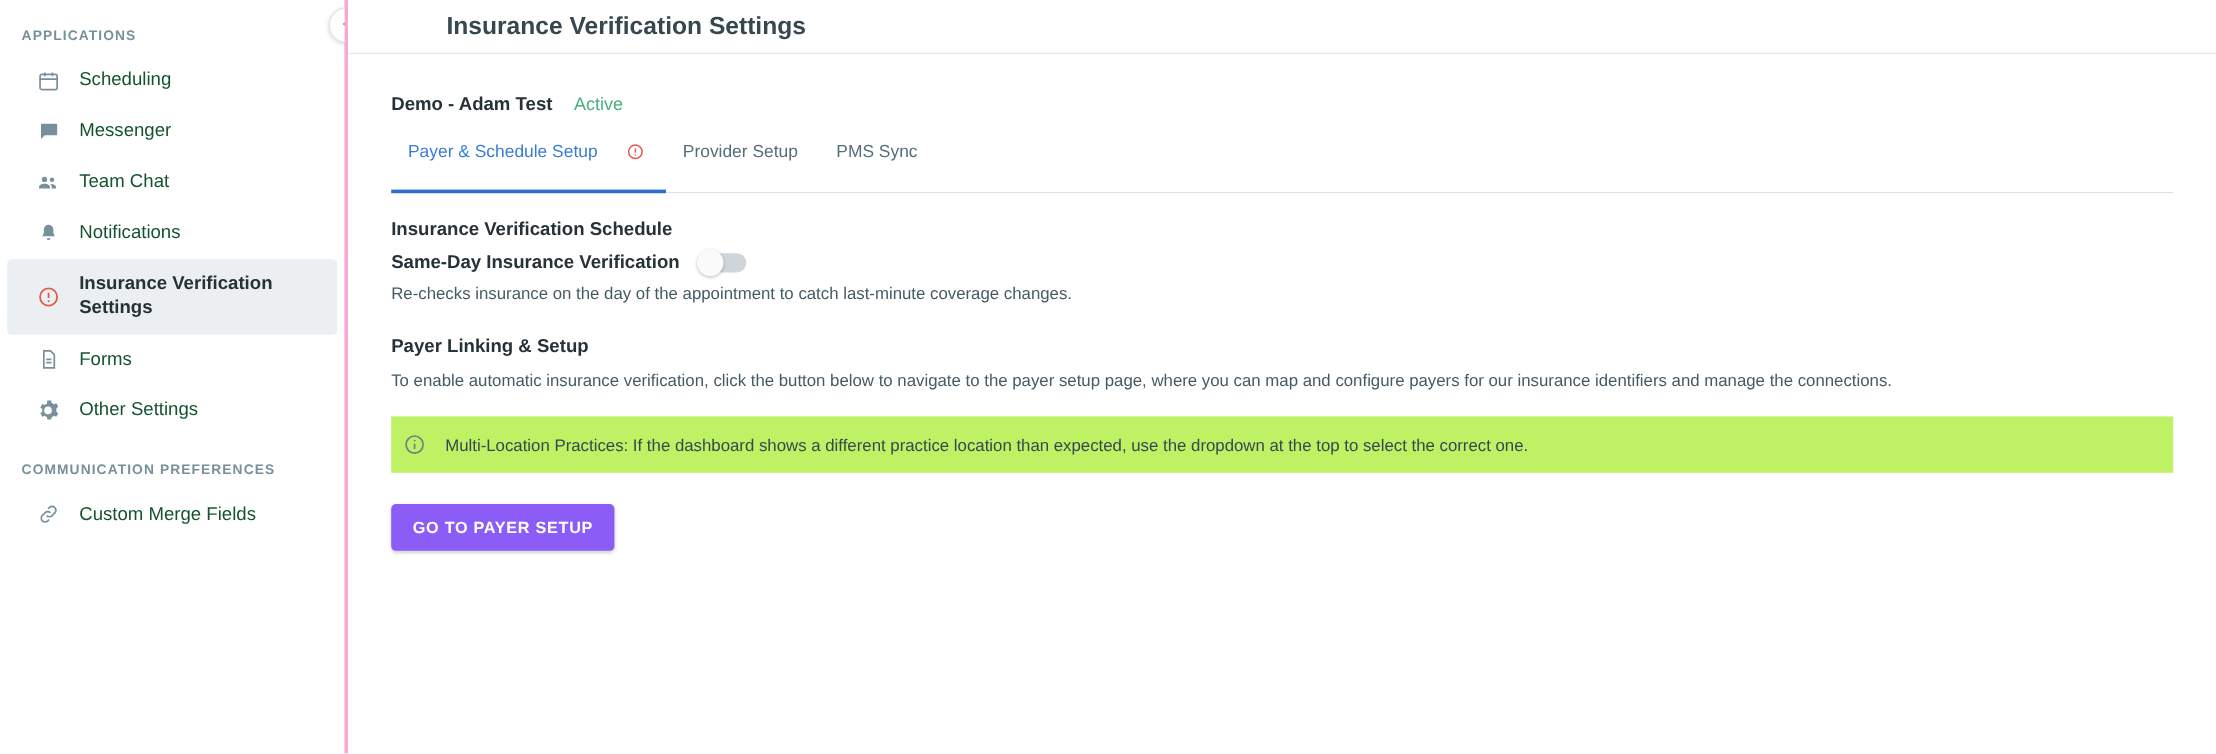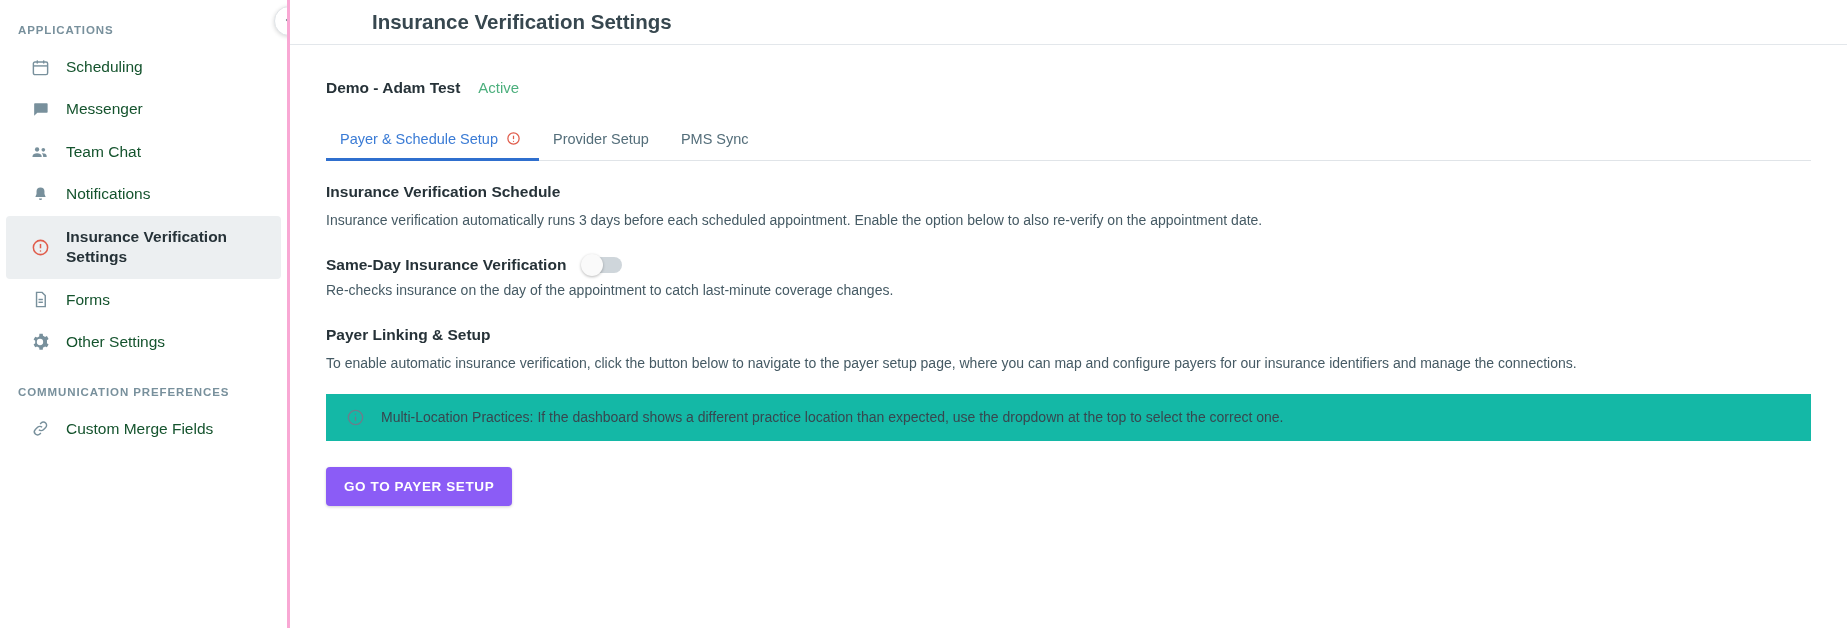--- a/index.html
+++ b/index.html
@@ -129,22 +129,22 @@
   
   .tabs {
     display: flex;
     align-items: stretch;
     border-bottom: 1px solid #e0e4e8;
     height: 42px;
     margin-bottom: 22px;
   }
   .tab {
     display: flex;
-    align-items: center;
-    gap: 8px;
+    align-items: flex-start;
+    gap: 24px;
     padding: 0 18px 0 14px;
     font-size: 14.5px;
     color: #546e7a;
     cursor: pointer;
     border-bottom: 3px solid transparent;
     margin-bottom: -1px;
   }
   .tab.active {
     color: #3a7bd5;
     border-bottom-color: #2f6fce;
@@ -196,25 +196,25 @@
     border-radius: 50%;
     background: #fafafa;
     box-shadow: 0 1px 3px rgba(0,0,0,0.28);
   }
   .toggle-desc {
     font-size: 14px;
     color: #455a64;
     margin: 0 0 28px 0;
   }
   .banner {
-    background: #14b8a6;
+    background: #bef264;
     display: flex;
     align-items: center;
     gap: 16px;
-    padding: 14px 20px;
+    padding: 14px 10px;
     font-size: 14px;
     color: #37474f;
     margin-bottom: 26px;
   }
   .banner .info-ico {
     color: #6b7e8c;
     display: inline-flex;
     align-items: center;
   }
   .primary-btn {
@@ -365,21 +365,20 @@
         </div>
         <div class="tab">
           <span>Provider Setup</span>
         </div>
         <div class="tab">
           <span>PMS Sync</span>
         </div>
       </div>
 
       <h3 class="sec-title">Insurance Verification Schedule</h3>
-      <p class="sec-desc">Insurance verification automatically runs 3 days before each scheduled appointment. Enable the option below to also re-verify on the appointment date.</p>
 
       <div class="toggle-row">
         <span class="toggle-label">Same-Day Insurance Verification</span>
         <span class="switch">
           <span class="knob"></span>
         </span>
       </div>
       <p class="toggle-desc">Re-checks insurance on the day of the appointment to catch last-minute coverage changes.</p>
 
       <h3 class="sec-title">Payer Linking &amp; Setup</h3>

